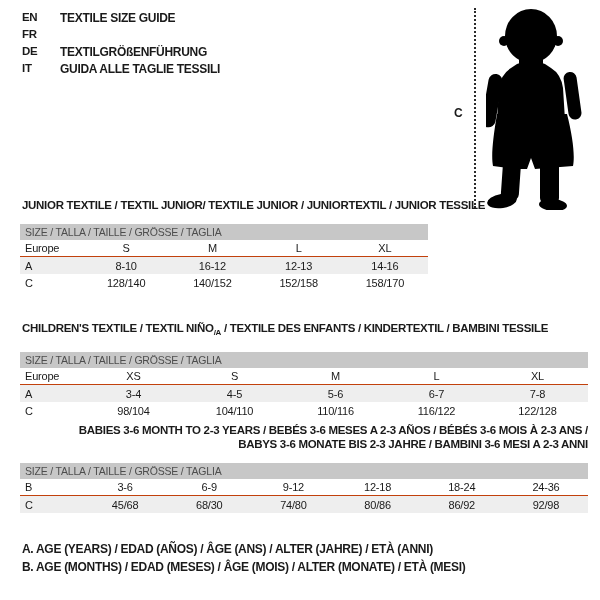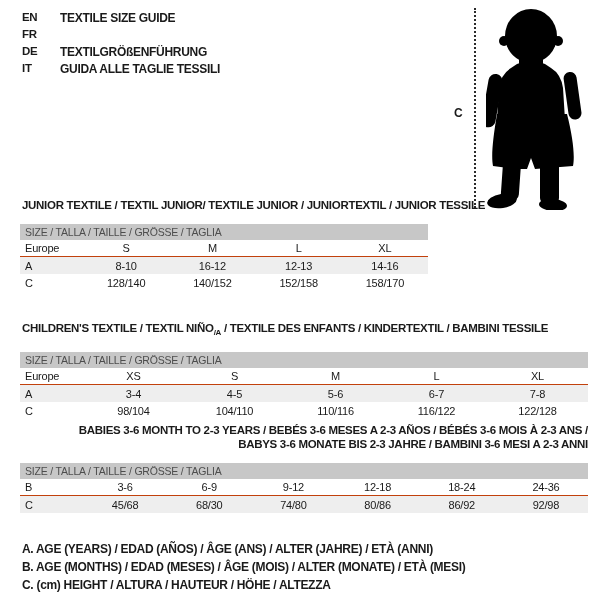--- a/index.html
+++ b/index.html
@@ -164,14 +164,13 @@
       <div class="tcell">80/86</div>
       <div class="tcell">86/92</div>
       <div class="tcell">92/98</div>
     </div>
   </div>
 </section>
 
 <div class="footnotes">
   <div class="footnote">A. AGE (YEARS) / EDAD (AÑOS) / ÂGE (ANS) / ALTER (JAHRE) / ETÀ (ANNI)</div>
   <div class="footnote">B. AGE (MONTHS) / EDAD (MESES) / ÂGE (MOIS) / ALTER (MONATE) / ETÀ (MESI)</div>
-  <div class="footnote">C. (cm) HEIGHT / ALTURA / HAUTEUR / HÖHE / ALTEZZA</div>
 </div>
 
 </body></html>

